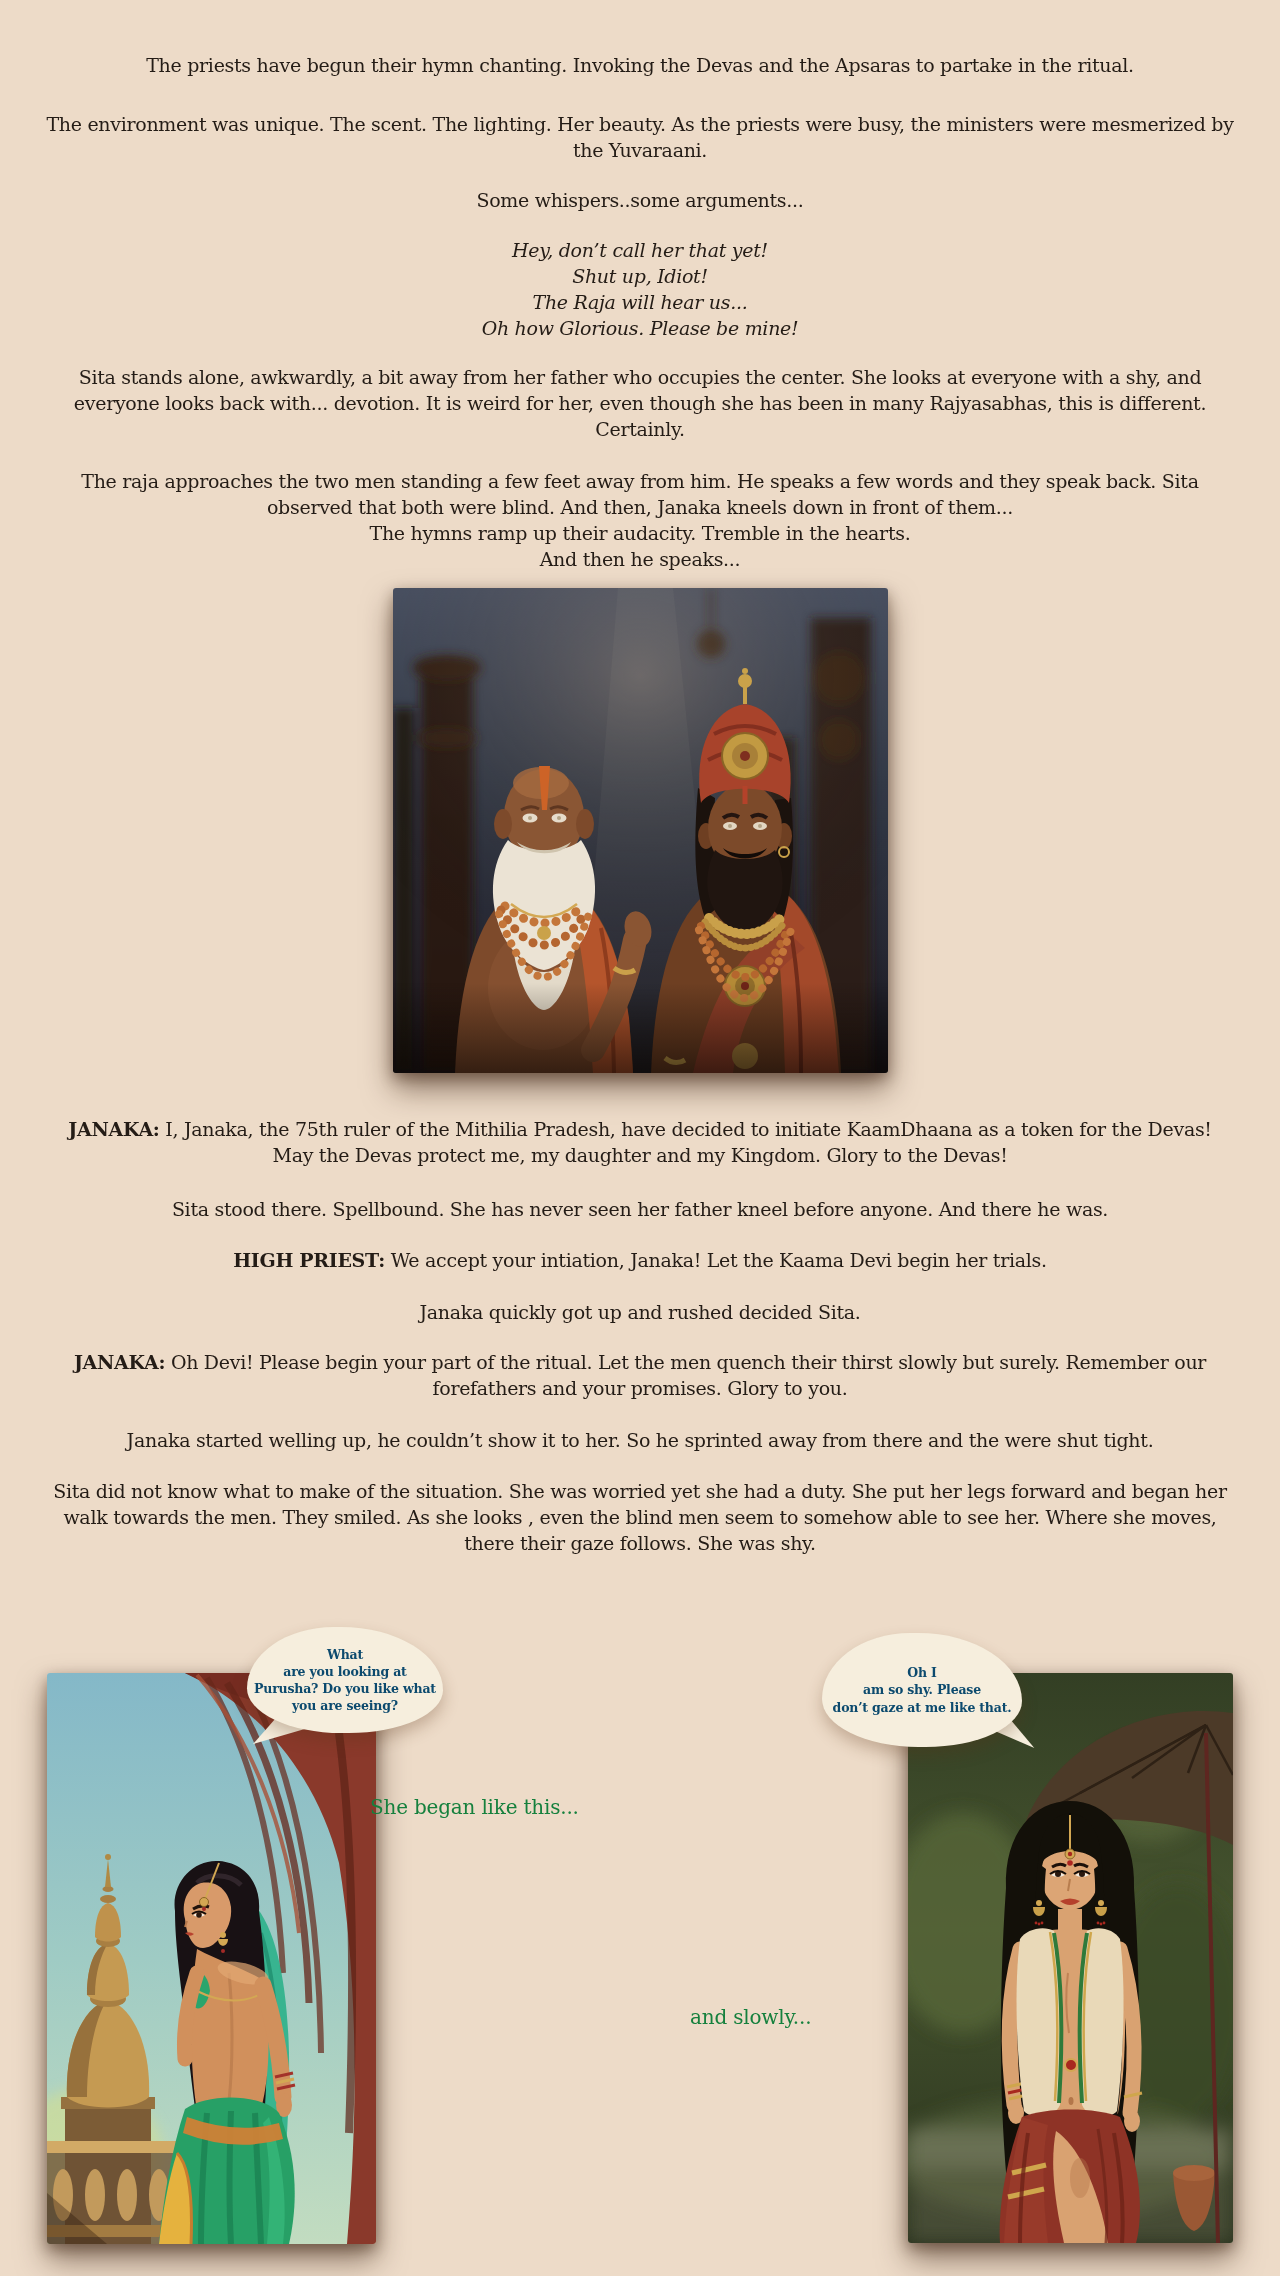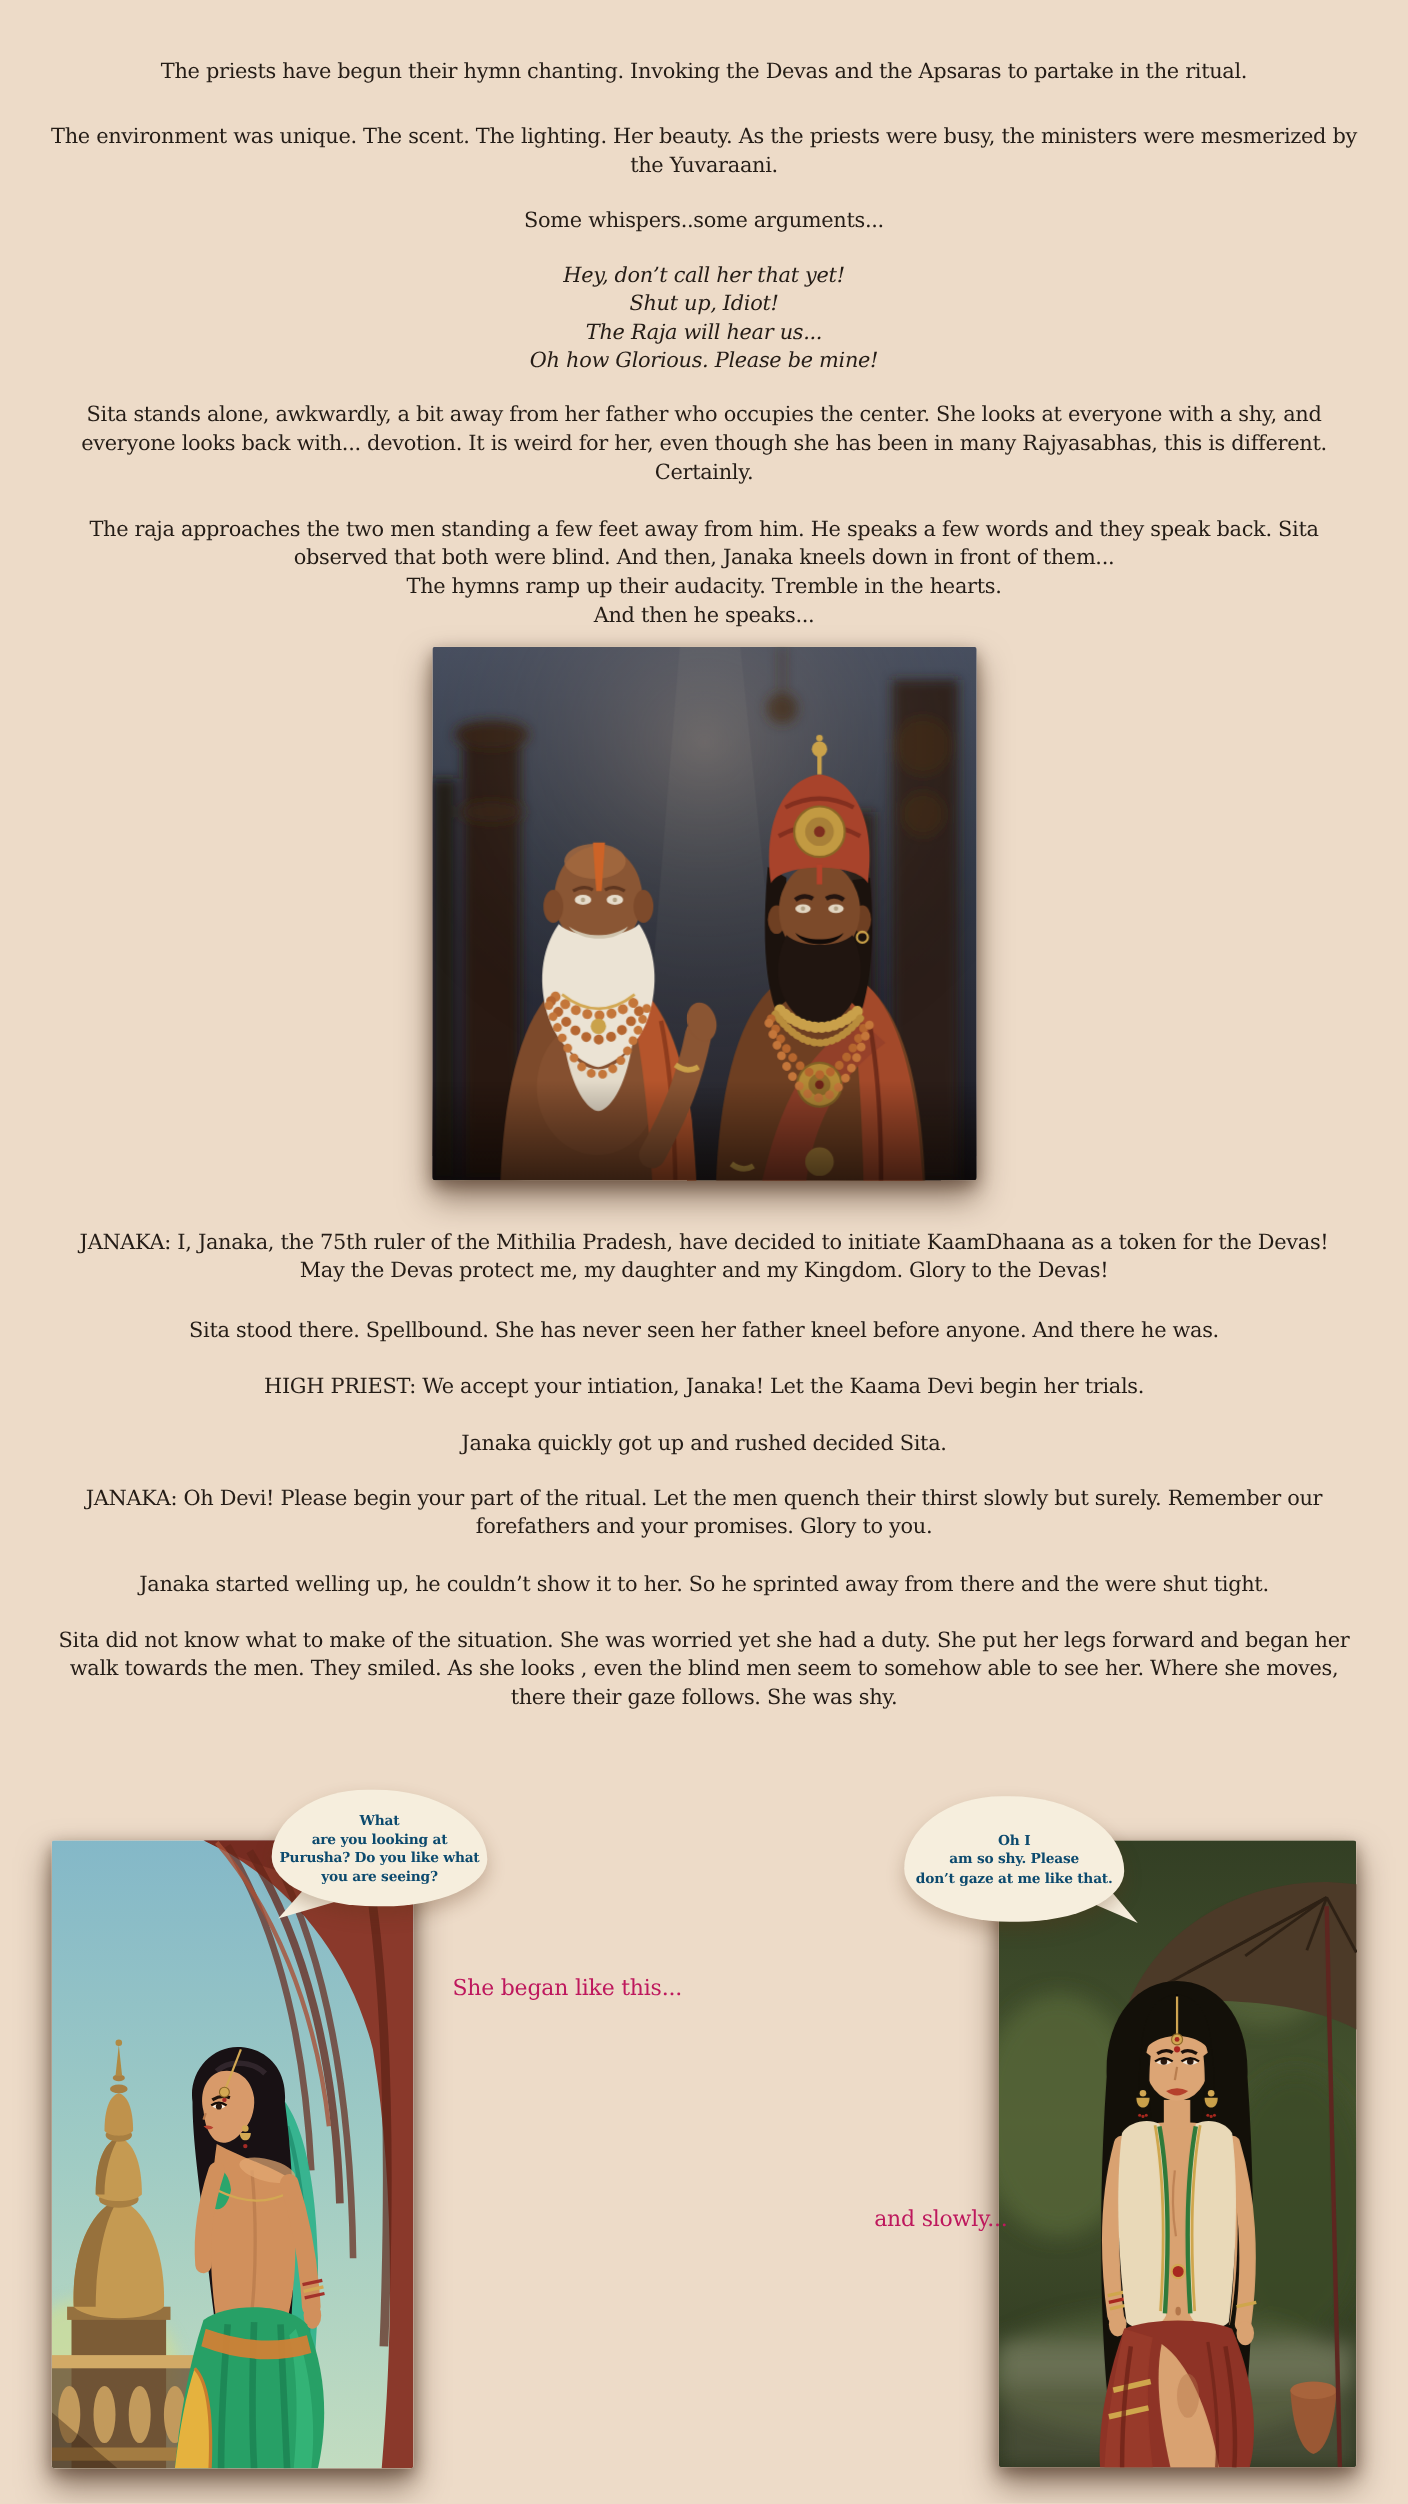--- a/index.html
+++ b/index.html
@@ -3,23 +3,23 @@
 <meta charset="utf-8">
 <style>
   html,body{margin:0;padding:0;}
   body{background:#eddbc8;font-family:"DejaVu Serif","Liberation Serif",serif;}
   #canvas{position:relative;width:1280px;height:2276px;margin:0 auto;background:#eddbc8;overflow:hidden;}
 
   .para{position:absolute;left:25px;width:1230px;text-align:center;color:#241c16;
         font-size:19px;line-height:26px;letter-spacing:-0.3px;}
   .lines{white-space:pre-line;text-align:center;}
   .whisper{font-style:italic;}
-  .speaker{font-weight:normal;}
-
-  .caption{position:absolute;text-align:right;color:#be185d;font-size:20px;letter-spacing:-0.2px;}
+  .speaker{font-weight:bold;}
+
+  .caption{position:absolute;text-align:left;color:#15803d;font-size:20px;letter-spacing:-0.2px;}
 
   .photo{position:absolute;border-radius:3px;overflow:hidden;
          box-shadow:0 16px 30px rgba(47,22,6,.5),0 5px 14px rgba(47,22,6,.38);}
   .photo svg{display:block;width:100%;height:100%;}
 
   .bubble{position:absolute;background:#f6eedd;color:#0c4a6e;z-index:6;
           display:flex;align-items:center;justify-content:center;text-align:center;
           font-weight:bold;font-size:12.5px;line-height:1.38;letter-spacing:-0.2px;
           border-radius:46% 54% 50% 50% / 60% 62% 42% 44%;
           box-shadow:0 8px 16px rgba(90,50,20,.28);}

